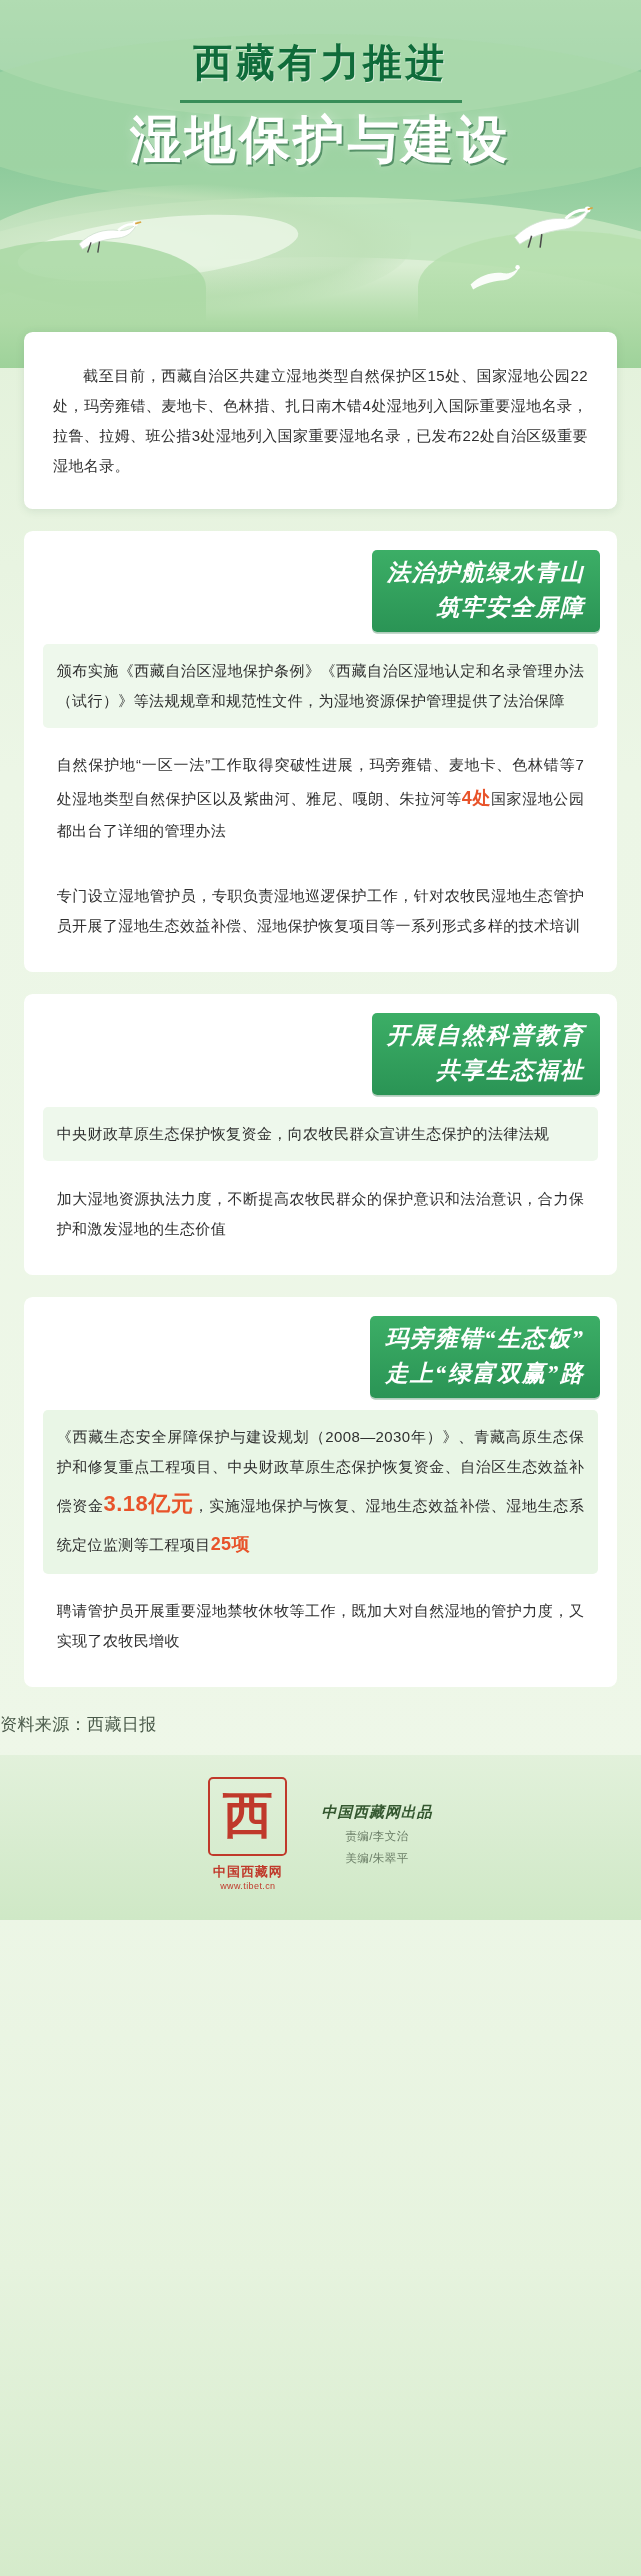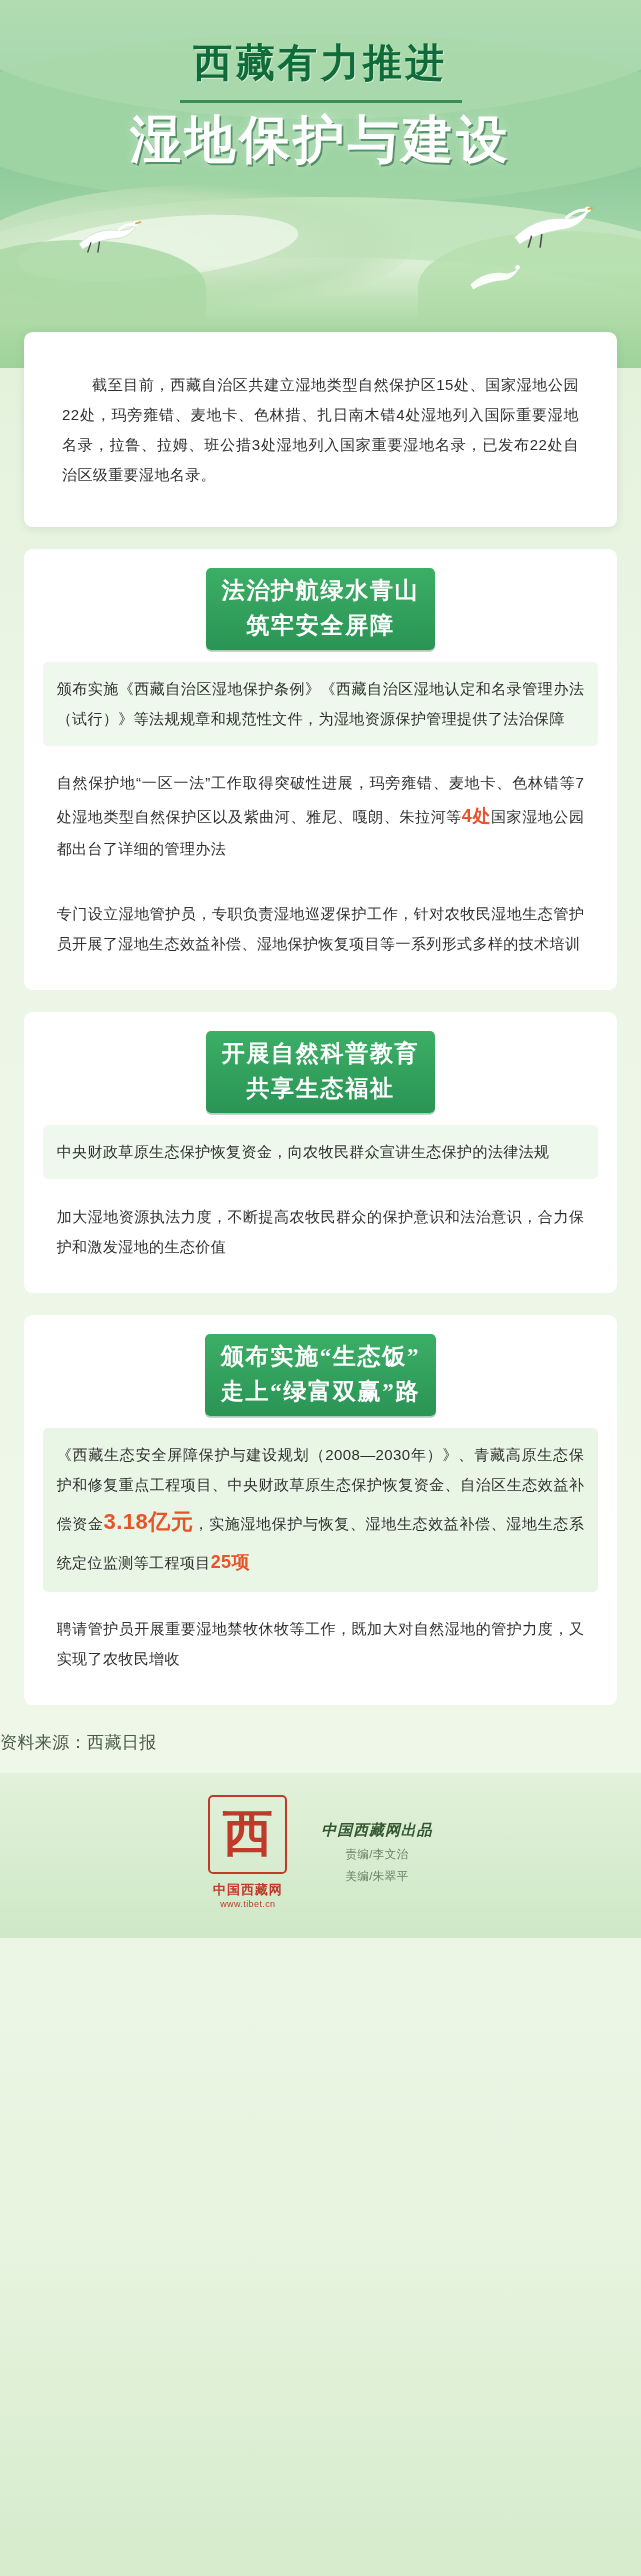--- a/index.html
+++ b/index.html
@@ -111,36 +111,37 @@
   }
 
   .card {
     background:#ffffff;
     border-radius:8.6px;
     box-shadow:0 1.7px 8.6px rgba(60,110,70,.12);
     padding:22px 22px 20.5px;
     margin-bottom:22px;
   }
   .card p {
-    margin:16px;
+    margin:7px;
     font-size:15px;
     line-height:2.0;
     color:#2f2f2f;
     text-align:justify;
     text-indent:2em;
     letter-spacing:0.4px;
   }
 
   .section { margin-bottom:22px; }
 
   .section-head {
     background:#ffffff;
     border-radius:8.6px 8.6px 0 0;
     padding:19px 17px 8.6px;
-    text-align:center;
+    text-align:right;
+    font-style:italic;
   }
   .badge {
     display:inline-block;
     background:#2e9e5b;
     background:linear-gradient(180deg,#3cae66 0%, #2a9455 100%);
     color:#fff;
     font-size:23px;
     font-weight:bold;
     letter-spacing:1.7px;
     line-height:1.5;
@@ -299,21 +300,21 @@
           </div>
         </div>
         <div class="section">
           <div class="section-head"><div class="badge"><span class="l1">开展自然科普教育</span><span class="l2">共享生态福祉</span></div></div>
           <div class="section-body">
             <div class="para tint"><span>中央财政草原生态保护恢复资金，向农牧民群众宣讲生态保护的法律法规</span></div>
             <div class="para"><span>加大湿地资源执法力度，不断提高农牧民群众的保护意识和法治意识，合力保护和激发湿地的生态价值</span></div>
           </div>
         </div>
         <div class="section">
-          <div class="section-head"><div class="badge"><span class="l1">颁布实施“生态饭”</span><span class="l2">走上“绿富双赢”路</span></div></div>
+          <div class="section-head"><div class="badge"><span class="l1">玛旁雍错“生态饭”</span><span class="l2">走上“绿富双赢”路</span></div></div>
           <div class="section-body">
             <div class="para tint2"><span>《西藏生态安全屏障保护与建设规划（2008—2030年）》、青藏高原生态保护和修复重点工程项目、中央财政草原生态保护恢复资金、自治区生态效益补偿资金</span><span class="hl-big">3.18亿元</span><span>，实施湿地保护与恢复、湿地生态效益补偿、湿地生态系统定位监测等工程项目</span><span class="hl">25项</span></div>
             <div class="para"><span>聘请管护员开展重要湿地禁牧休牧等工作，既加大对自然湿地的管护力度，又实现了农牧民增收</span></div>
           </div>
         </div>
       </div>
 
   </div>
 
   <div class="source">资料来源：西藏日报</div>

